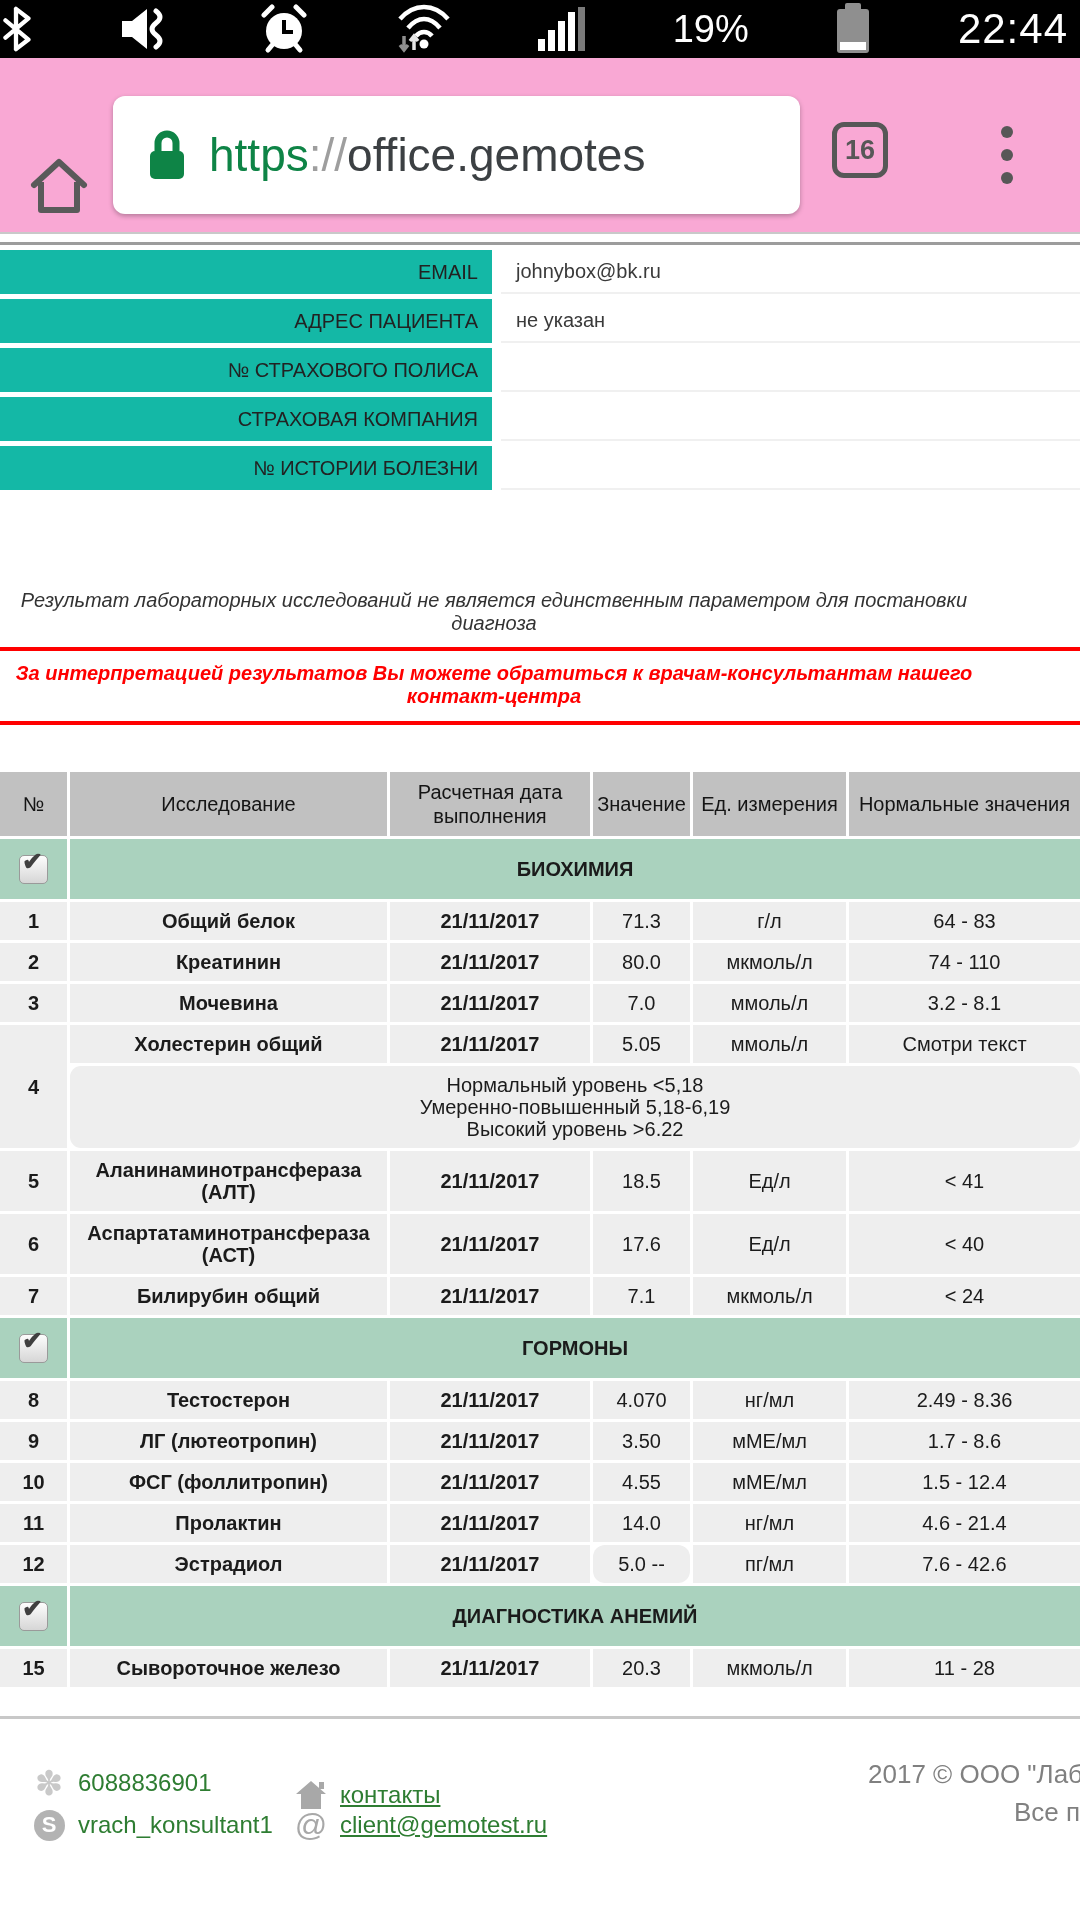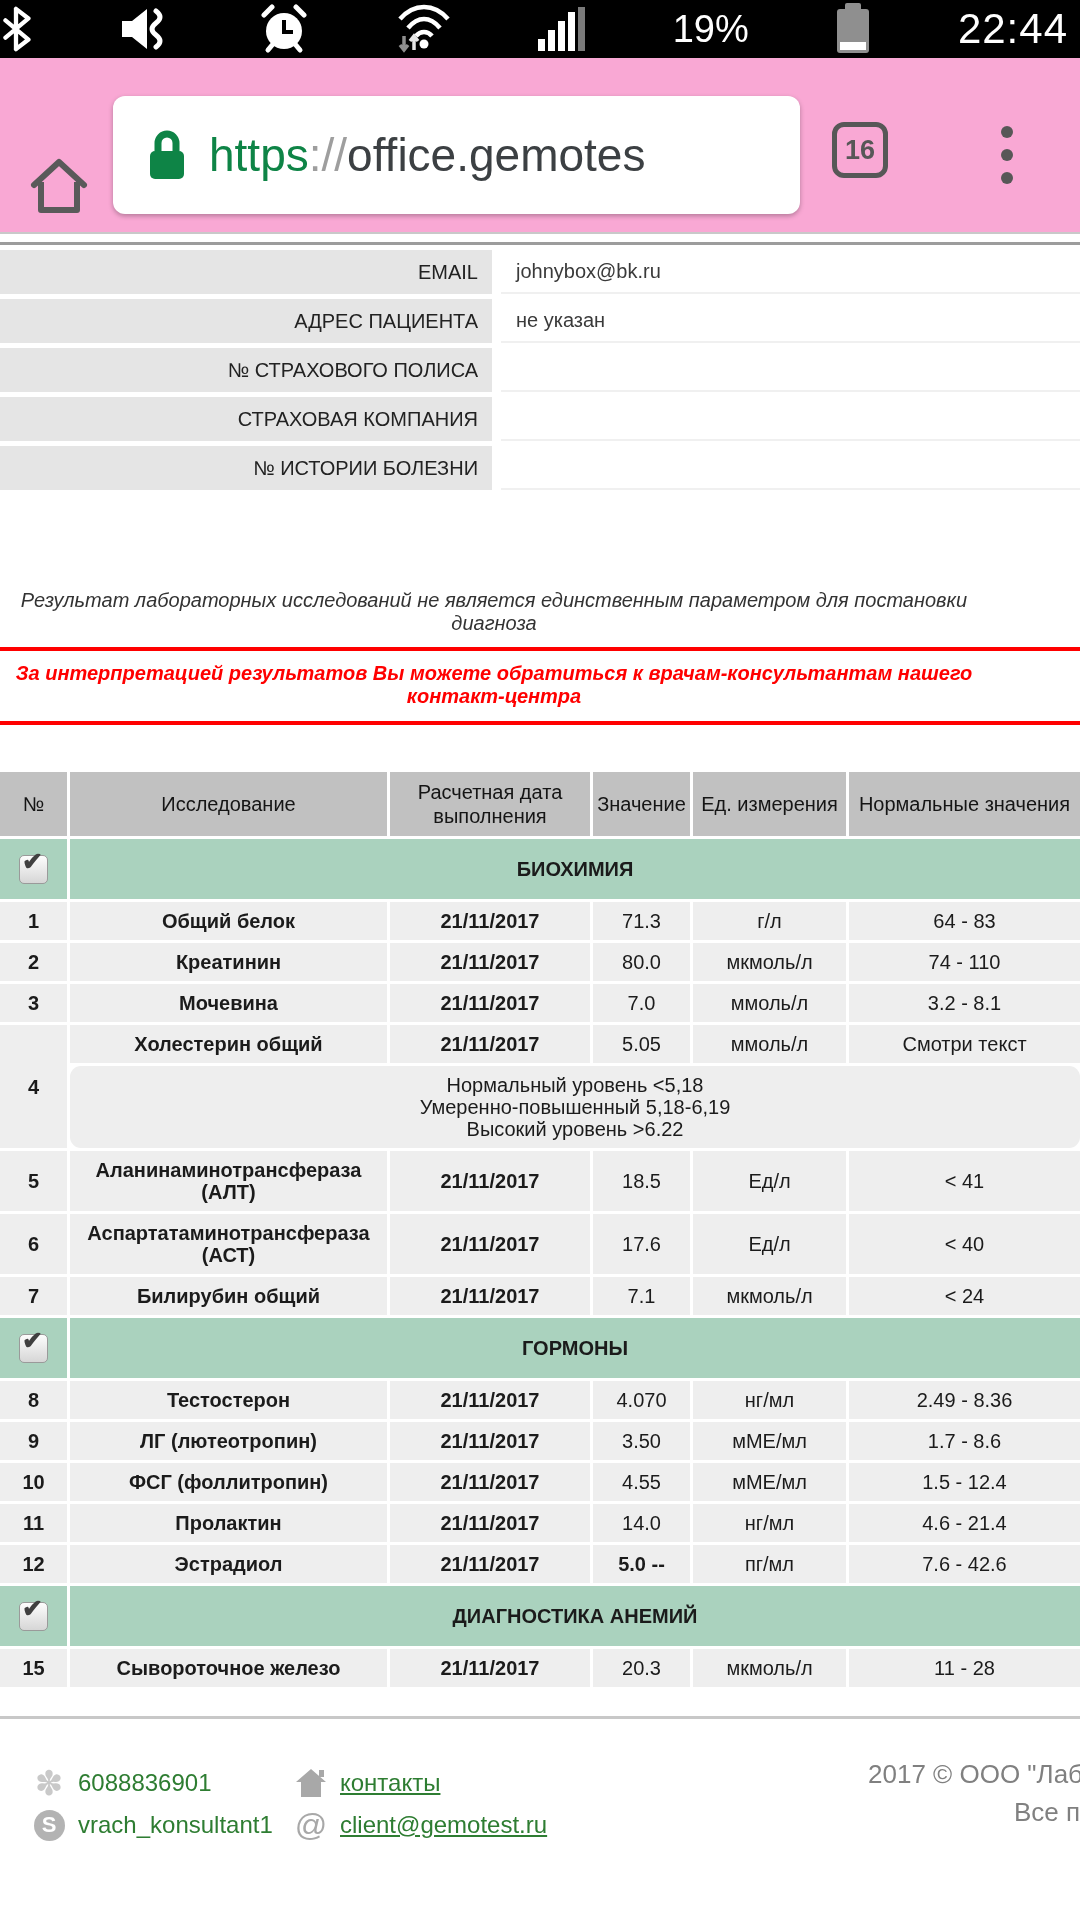--- a/index.html
+++ b/index.html
@@ -32,38 +32,38 @@
   .url-domain{color:#3c4043;}
   .tab-box{position:absolute;left:832px;top:64px;width:56px;height:56px;border:5px solid #575757;border-radius:12px;
     box-sizing:border-box;display:flex;align-items:center;justify-content:center;
     font-size:27px;font-weight:bold;color:#575757;}
   .kebab{position:absolute;left:1001px;top:68px;width:12px;}
   .kebab i{display:block;width:12px;height:12px;border-radius:50%;background:#575757;margin-bottom:11px;}
   
   .form-wrap{margin-top:8px;border-top:3px solid #9c9c9c;}
   table.form{width:1080px;border-collapse:separate;border-spacing:0 5px;table-layout:fixed;}
   table.form td{height:40px;font-size:20px;vertical-align:middle;}
-  td.f-label{width:477px;background:#e5e5e5;text-align:right;padding-right:14px;color:#222;
+  td.f-label{width:477px;background:#14b8a6;text-align:right;padding-right:14px;color:#222;
     border-right:9px solid #fff;}
   td.f-value{padding-left:15px;color:#3a3a3a;border-bottom:2px solid #f0f0f0;}
   
   .disclaimer{margin:94px 92px 0 0;text-align:center;font-style:italic;font-size:20px;color:#333;}
   .warning-band{margin-top:12px;border-top:4px solid #ff0000;border-bottom:4px solid #ff0000;padding:11px 0 13px;}
   .warning-text{margin-right:92px;text-align:center;font-style:italic;font-weight:bold;font-size:20px;color:#ff0000;}
   
   table.results{width:1086px;margin-left:-3px;margin-top:44px;border-collapse:separate;border-spacing:3px;table-layout:fixed;}
   table.results th{background:#c1c1c1;font-weight:normal;font-size:20px;color:#151515;
     padding:8px 2px;line-height:24px;vertical-align:middle;height:46px;}
   table.results td{background:#eeeeee;font-size:20px;color:#1b1b1b;text-align:center;vertical-align:middle;
     padding:8px 4px;line-height:22px;}
   tr.section td{background:#aad2be;height:60px;padding:0;}
   tr.section .sec-title{font-weight:bold;font-size:20px;}
   .c-num,.c-name,.c-date{font-weight:bold;}
   .note-cell{padding:16px 4px;line-height:30px;border-radius:11px;}
-  .v-bold{font-weight:bold;}
+  .v-bold{font-weight:normal;border-radius:12px;}
   .checkbox{width:27px;height:27px;margin:0 auto;border:1px solid #9a9a9a;border-radius:5px;
     background:linear-gradient(#fdfdfd,#d6d6d6);position:relative;}
   .checkbox span{position:absolute;left:2px;top:-6px;font-size:25px;font-weight:bold;color:#404040;}
   
   .hr-div{margin-top:26px;height:3px;background:#c8c8c8;}
   .footer{position:relative;height:156px;}
   .f-item{position:absolute;display:flex;align-items:center;height:40px;}
   .f-item .ic{width:42px;display:flex;justify-content:center;align-items:center;margin-right:8px;}
   .green-text{color:#2e7d32;font-size:24px;text-decoration:none;}
   a.green-link{color:#2e7d32;font-size:24px;text-decoration:underline;}
@@ -330,21 +330,21 @@
   <div class="f-item" style="left:28px;top:44px">
     <span class="ic flower">✽</span>
     <span class="green-text">6088836901</span>
   </div>
   <div class="f-item" style="left:28px;top:86px">
     <span class="ic">
         <span class="skype">S</span>
       </span>
     <span class="green-text">vrach_konsultant1</span>
   </div>
-  <div class="f-item" style="left:290px;top:44px">
+  <div class="f-item" style="left:290px;top:56px">
     <span class="ic">
       <svg width="34" height="32" viewBox="0 0 34 32">
           <path d="M2 15 L17 2 L32 15 H27 V30 H7 V15 Z" fill="#a8a8a8"></path>
           <rect x="25" y="3" width="5" height="7" fill="#a8a8a8"></rect>
         </svg>
     </span>
     <a class="green-link">контакты</a>
   </div>
   <div class="f-item" style="left:290px;top:86px">
     <span class="ic at-glyph">@</span>

